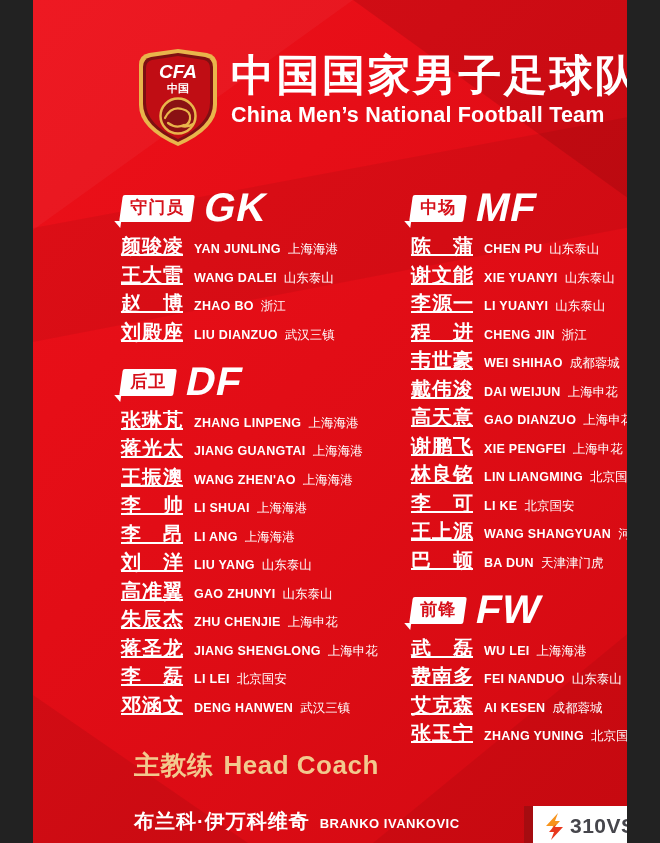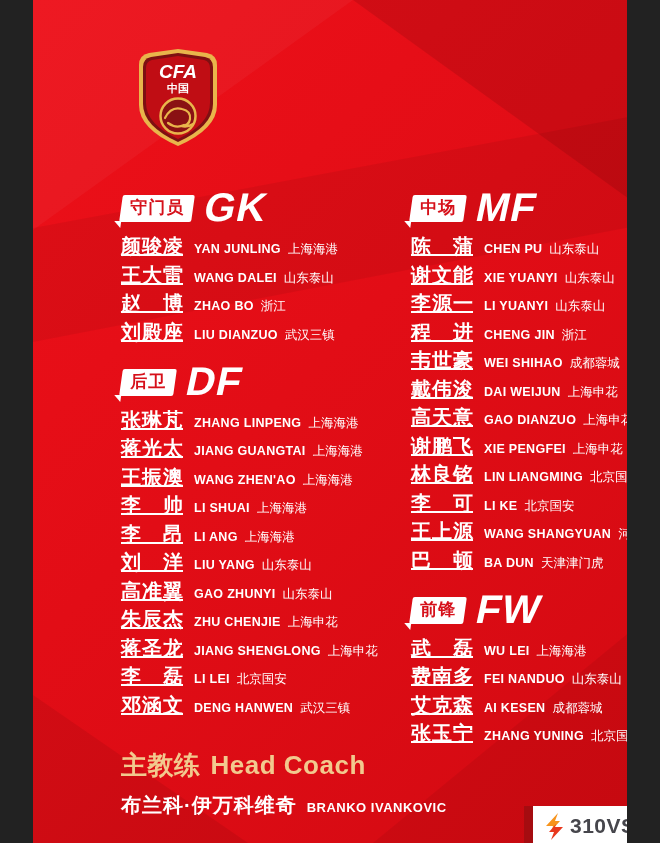--- a/index.html
+++ b/index.html
@@ -54,25 +54,25 @@
     display:inline-block; width:62px; min-width:62px;
     font-size:20px; font-weight:700; color:#fff; line-height:20px;
     text-align:justify; text-align-last:justify; -moz-text-align-last:justify;
     margin-right:11px;
     text-decoration:underline;
   }
   .p-pinyin { font-size:12.5px; font-weight:700; color:#fff; letter-spacing:0.3px; margin-right:7px; }
   .p-club   { font-size:12.5px; font-weight:400; color:#fff; }
 
   
-  .coach { position:absolute; left:88px; top:748px; }
+  .coach { position:absolute; left:101px; top:748px; }
   .coach-title { color:#f2c98e; font-size:26px; font-weight:800; letter-spacing:0.5px; }
   .coach-title .en { margin-left:10px; }
   .coach-name { margin-top:9px; display:flex; align-items:baseline; }
-  .coach-name-cn { color:#fff; font-size:20px; font-weight:700; letter-spacing:1px; }
+  .coach-name-cn { color:#fff; font-size:20px; font-weight:700; letter-spacing:1px;margin-top:16px; }
   .coach-name-en { color:#fff; font-size:13px; font-weight:700; margin-left:10px; letter-spacing:0.5px; }
 
   
   .watermark {
     position:absolute; left:500px; top:806px; width:170px; height:40px;
     background:#ffffff; display:flex; align-items:center; padding-left:10px;
   }
   .watermark::before {
     content:''; position:absolute; left:-9px; top:0; width:9px; height:100%;
     background:#a50c10;
@@ -96,20 +96,24 @@
   <svg class="logo" viewBox="0 0 86 100" xmlns="http://www.w3.org/2000/svg">
     <path d="M43 1 L72 5 Q82 7 82 17 L82 57 Q82 81 43 98 Q4 81 4 57 L4 17 Q4 7 14 5 Z" fill="#e9b54b"></path>
     <path d="M43 5 L70 9 Q78 10.5 78 19 L78 56 Q78 78 43 94 Q8 78 8 56 L8 19 Q8 10.5 16 9 Z" fill="#7e1012"></path>
     <path d="M43 8 L69 12 Q75 13.5 75 20 L75 55 Q75 76 43 91 Q11 76 11 55 L11 20 Q11 13.5 17 12 Z" fill="#c00d14"></path>
     <text x="43" y="30" text-anchor="middle" font-family="Liberation Sans, sans-serif" font-size="19" font-weight="900" font-style="italic" fill="#ffffff">CFA</text>
     <text x="43" y="44" text-anchor="middle" font-family="Liberation Sans, sans-serif" font-size="11" font-weight="700" fill="#ffffff">中国</text>
     <circle cx="43" cy="68" r="17.5" fill="#8a1113" stroke="#e9b54b" stroke-width="2.5"></circle>
     <path d="M30 70 q6 -12 17 -9 q9 2 8 10 q-1 7 -9 7 q6 2 12 -2 M33 75 q8 6 16 2" stroke="#e9b54b" stroke-width="2.2" fill="none" stroke-linecap="round"></path>
   </svg>
 
+  <div class="title-block">
+    <div class="title">中国国家男子足球队</div>
+    <div class="subtitle">China Men’s National Football Team</div>
+  </div>
 
   <div class="column col-left">
       <div class="sec-header">
         <div class="sec-box"><span class="sec-box-inner">守门员</span></div>
         <div class="sec-en">GK</div>
       </div>
       <div class="player-row">
         <span class="p-name">颜骏凌</span>
         <span class="p-pinyin">YAN JUNLING</span>
         <span class="p-club">上海海港</span>

